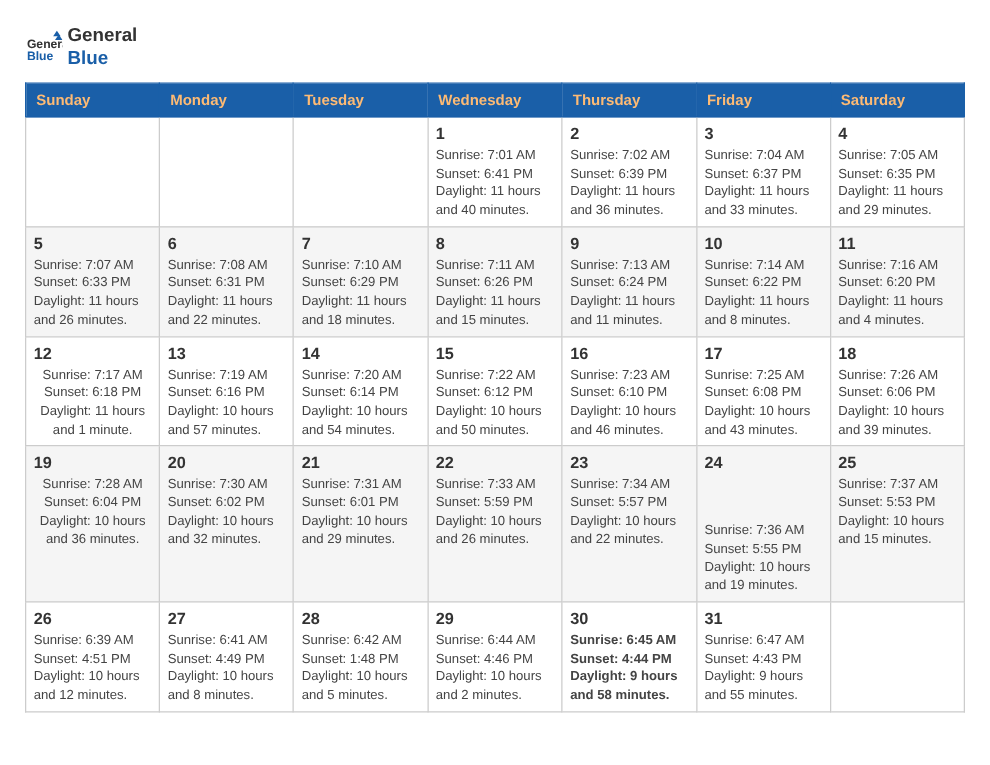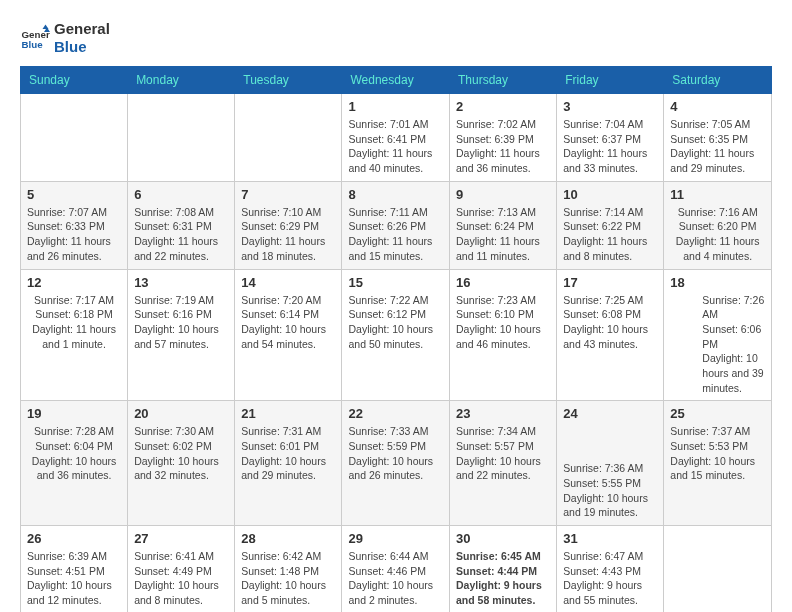--- a/index.html
+++ b/index.html
@@ -37,25 +37,25 @@
       font-size: 14px;
       color: #555;
     }
     .calendar {
       width: 100%;
       border-collapse: collapse;
       font-size: 11px;
     }
     .calendar th {
       background-color: #1a5fa8;
-      color: #5eead4;
+      color: #fdba74;
       text-align: left;
       padding: 6px 8px;
       font-size: 12px;
-      font-weight: normal;
+      font-weight: bold;
       border: 1px solid #1a5fa8;
     }
     .calendar td {
       vertical-align: top;
       padding: 5px 6px;
       border: 1px solid #ccc;
       width: 108px;
       min-height: 80px;
       background: #fff;
     }
@@ -174,21 +174,21 @@
 Daylight: 11 hours and 11 minutes.</div>
         </td>
         <td>
           <span class="day-number">10</span>
           <div class="day-info" style="white-space: pre-line;">Sunrise: 7:14 AM
 Sunset: 6:22 PM
 Daylight: 11 hours and 8 minutes.</div>
         </td>
         <td>
           <span class="day-number">11</span>
-          <div class="day-info" style="white-space: pre-line; text-align: center;">Sunrise: 7:16 AM
+          <div class="day-info" style="white-space: pre-line;">Sunrise: 7:16 AM
 Sunset: 6:20 PM
 Daylight: 11 hours and 4 minutes.</div>
         </td>
       </tr>
       <tr>
         <td>
           <span class="day-number">12</span>
           <div class="day-info" style="white-space: pre-line; text-align: center;">Sunrise: 7:17 AM
 Sunset: 6:18 PM
 Daylight: 11 hours and 1 minute.</div>
@@ -218,21 +218,21 @@
 Daylight: 10 hours and 46 minutes.</div>
         </td>
         <td>
           <span class="day-number">17</span>
           <div class="day-info" style="white-space: pre-line;">Sunrise: 7:25 AM
 Sunset: 6:08 PM
 Daylight: 10 hours and 43 minutes.</div>
         </td>
         <td>
           <span class="day-number">18</span>
-          <div class="day-info" style="white-space: pre-line; margin-left: 32px;">Sunrise: 7:26 AM
+          <div class="day-info" style="white-space: pre-line;">Sunrise: 7:26 AM
 Sunset: 6:06 PM
 Daylight: 10 hours and 39 minutes.</div>
         </td>
       </tr>
       <tr>
         <td>
           <span class="day-number">19</span>
           <div class="day-info" style="white-space: pre-line; text-align: center;">Sunrise: 7:28 AM
 Sunset: 6:04 PM
 Daylight: 10 hours and 36 minutes.</div>

